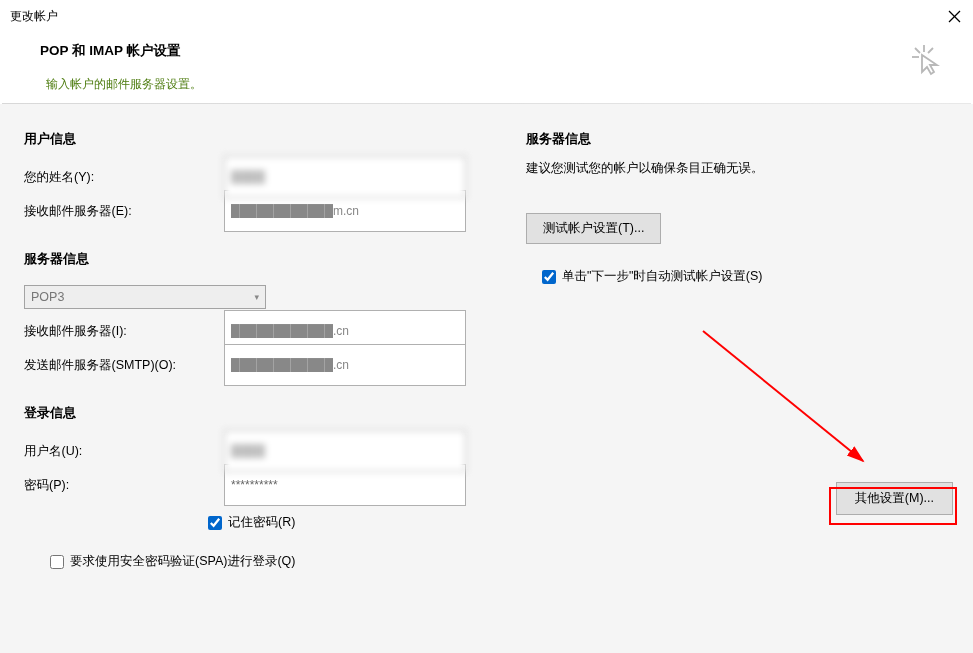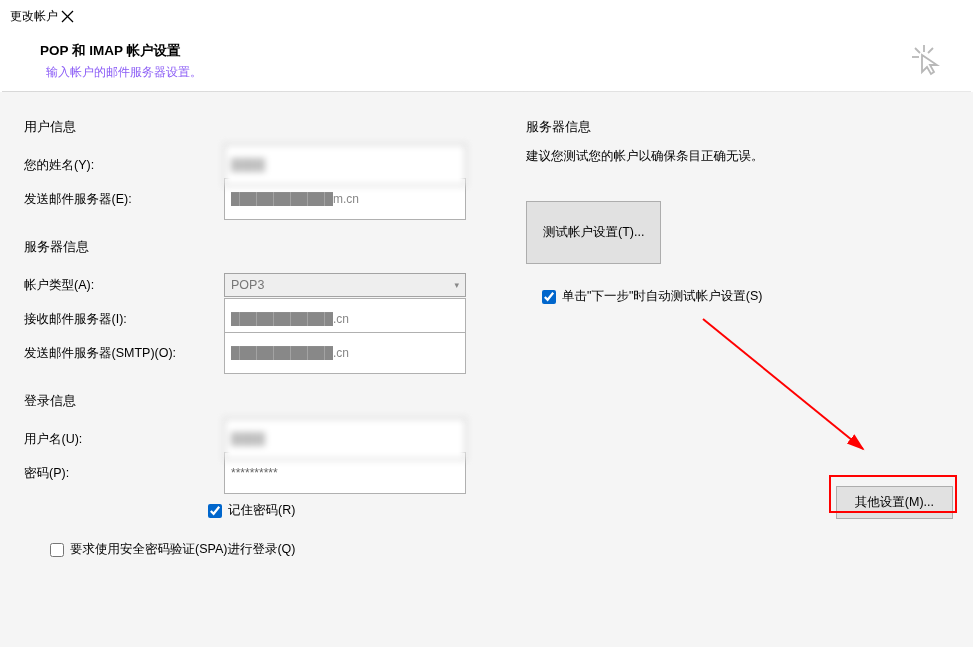--- a/index.html
+++ b/index.html
@@ -1,43 +1,43 @@
 <!DOCTYPE html>
 <html><head>
   <meta charset="utf-8">
   <style>
     * { box-sizing: border-box; margin: 0; padding: 0; }
     body { font-family: "Microsoft YaHei", "Segoe UI", sans-serif; font-size: 13px; background: #ffffff; width: 973px; height: 653px; position: relative; overflow: hidden; }
-    .title-bar { display: flex; align-items: center; justify-content: flex-start; padding: 6px 10px 0 10px; height: 26px; }
+    .title-bar { display: flex; align-items: center; justify-content: space-between; padding: 6px 10px 0 10px; height: 26px; }
     .title-text { font-size: 12px; }
     .close-btn { width: 18px; height: 18px; display: flex; align-items: center; justify-content: center; font-size: 16px; cursor: pointer; }
     .header-section { padding: 16px 24px 10px 24px; display: flex; align-items: flex-start; justify-content: space-between; }
     .header-text .main { font-weight: bold; font-size: 13.5px; padding-left: 16px; }
-    .header-text .sub { font-size: 12px; margin-left: 22px; margin-top: 4px; color: #8b5cf6; }
+    .header-text .sub { font-size: 12px; margin-left: 22px; margin-top: 16px; color: #4d7c0f; }
     .cursor-icon { width: 34px; height: 34px; margin-right: 6px; }
     .divider { height: 1px; background: linear-gradient(to right, #d8d8d8, #e8e8e8); margin: 0 2px; }
     .content { display: flex; padding: 22px 24px 0 24px; background: #f5f5f5; position: relative; min-height: 507px; }
     .left-col { width: 480px; }
     .right-col { flex: 1; padding-left: 22px; }
-    .section-title { font-weight: normal; font-size: 13px; margin-bottom: 12px; margin-top: 4px; }
+    .section-title { font-weight: bold; font-size: 13px; margin-bottom: 12px; margin-top: 4px; }
     .field-row { display: flex; align-items: center; height: 34px; }
     .field-label { width: 200px; font-size: 12.5px; }
     .field-input { width: 242px; height: 42px; border: 1px solid #b0b0b0; background: #ffffff; padding: 0 6px; font-size: 12px; color: #888; }
     .field-select { width: 242px; height: 24px; border: 1px solid #a3a3a3; background: #eeeeee; color: #777; display: flex; align-items: center; justify-content: space-between; padding: 0 6px; font-size: 12.5px; }
     .select-arrow { font-size: 9px; color: #888; }
     .blur-text { filter: blur(3px); color: #c0c0c0; }
     .section-gap { height: 18px; }
     .checkbox-row { display: flex; align-items: center; margin-top: 12px; font-size: 12.5px; }
     .checkbox-row input[type="checkbox"] { width: 14px; height: 14px; margin-right: 6px; accent-color: #0066cc; }
     .remember-row { margin-left: 184px; }
     .spa-row { margin-left: 4px; margin-top: 22px; padding-left: 22px; }
     .right-desc { font-size: 12.5px; margin-bottom: 36px; margin-top: 12px; }
-    .test-btn { border: 1px solid #adadad; background: #e1e1e1; padding: 22px 16px; font-size: 12.5px; cursor: pointer; }
+    .test-btn { border: 1px solid #adadad; background: #e1e1e1; padding: 6px 16px; font-size: 12.5px; cursor: pointer; }
     .auto-test-row { margin-top: 24px; margin-left: 16px; }
-    .other-btn { position: absolute; right: 20px; bottom: 80px; border: 1px solid #adadad; background: #e1e1e1; padding: 7px 18px; font-size: 12.5px; cursor: pointer; }
+    .other-btn { position: absolute; right: 20px; bottom: 96px; border: 1px solid #adadad; background: #e1e1e1; padding: 7px 18px; font-size: 12.5px; cursor: pointer; }
     .highlight-box { position: absolute; border: 2px solid #ff0000; pointer-events: none; }
     .arrow-svg { position: absolute; pointer-events: none; }
     .bottom-strip { height: 48px; background: #f5f5f5; }
   </style>
 </head>
 <body>
 
 <div class="title-bar">
   <span class="title-text">更改帐户</span>
   <span class="close-btn">
@@ -69,28 +69,27 @@
 <div class="divider"></div>
 
 <div class="content">
   <div class="left-col">
     <div class="section-title">用户信息</div>
     <div class="field-row">
       <span class="field-label">您的姓名(Y):</span>
       <input class="field-input blur-text" value="████" style="">
     </div>
     <div class="field-row">
-      <span class="field-label">发送邮件服务器(E):</span>
+      <span class="field-label">接收邮件服务器(E):</span>
       <input class="field-input" style="color: rgb(136, 136, 136);" value="████████████m.cn">
     </div>
 
     <div class="section-gap"></div>
     <div class="section-title">服务器信息</div>
     <div class="field-row">
-      <span class="field-label">帐户类型(A):</span>
       <div class="field-select">
         <span>POP3</span>
         <span class="select-arrow">▾</span>
       </div>
     </div>
     <div class="field-row">
       <span class="field-label">接收邮件服务器(I):</span>
       <input class="field-input" style="color: rgb(136, 136, 136);" value="████████████.cn">
     </div>
     <div class="field-row">

